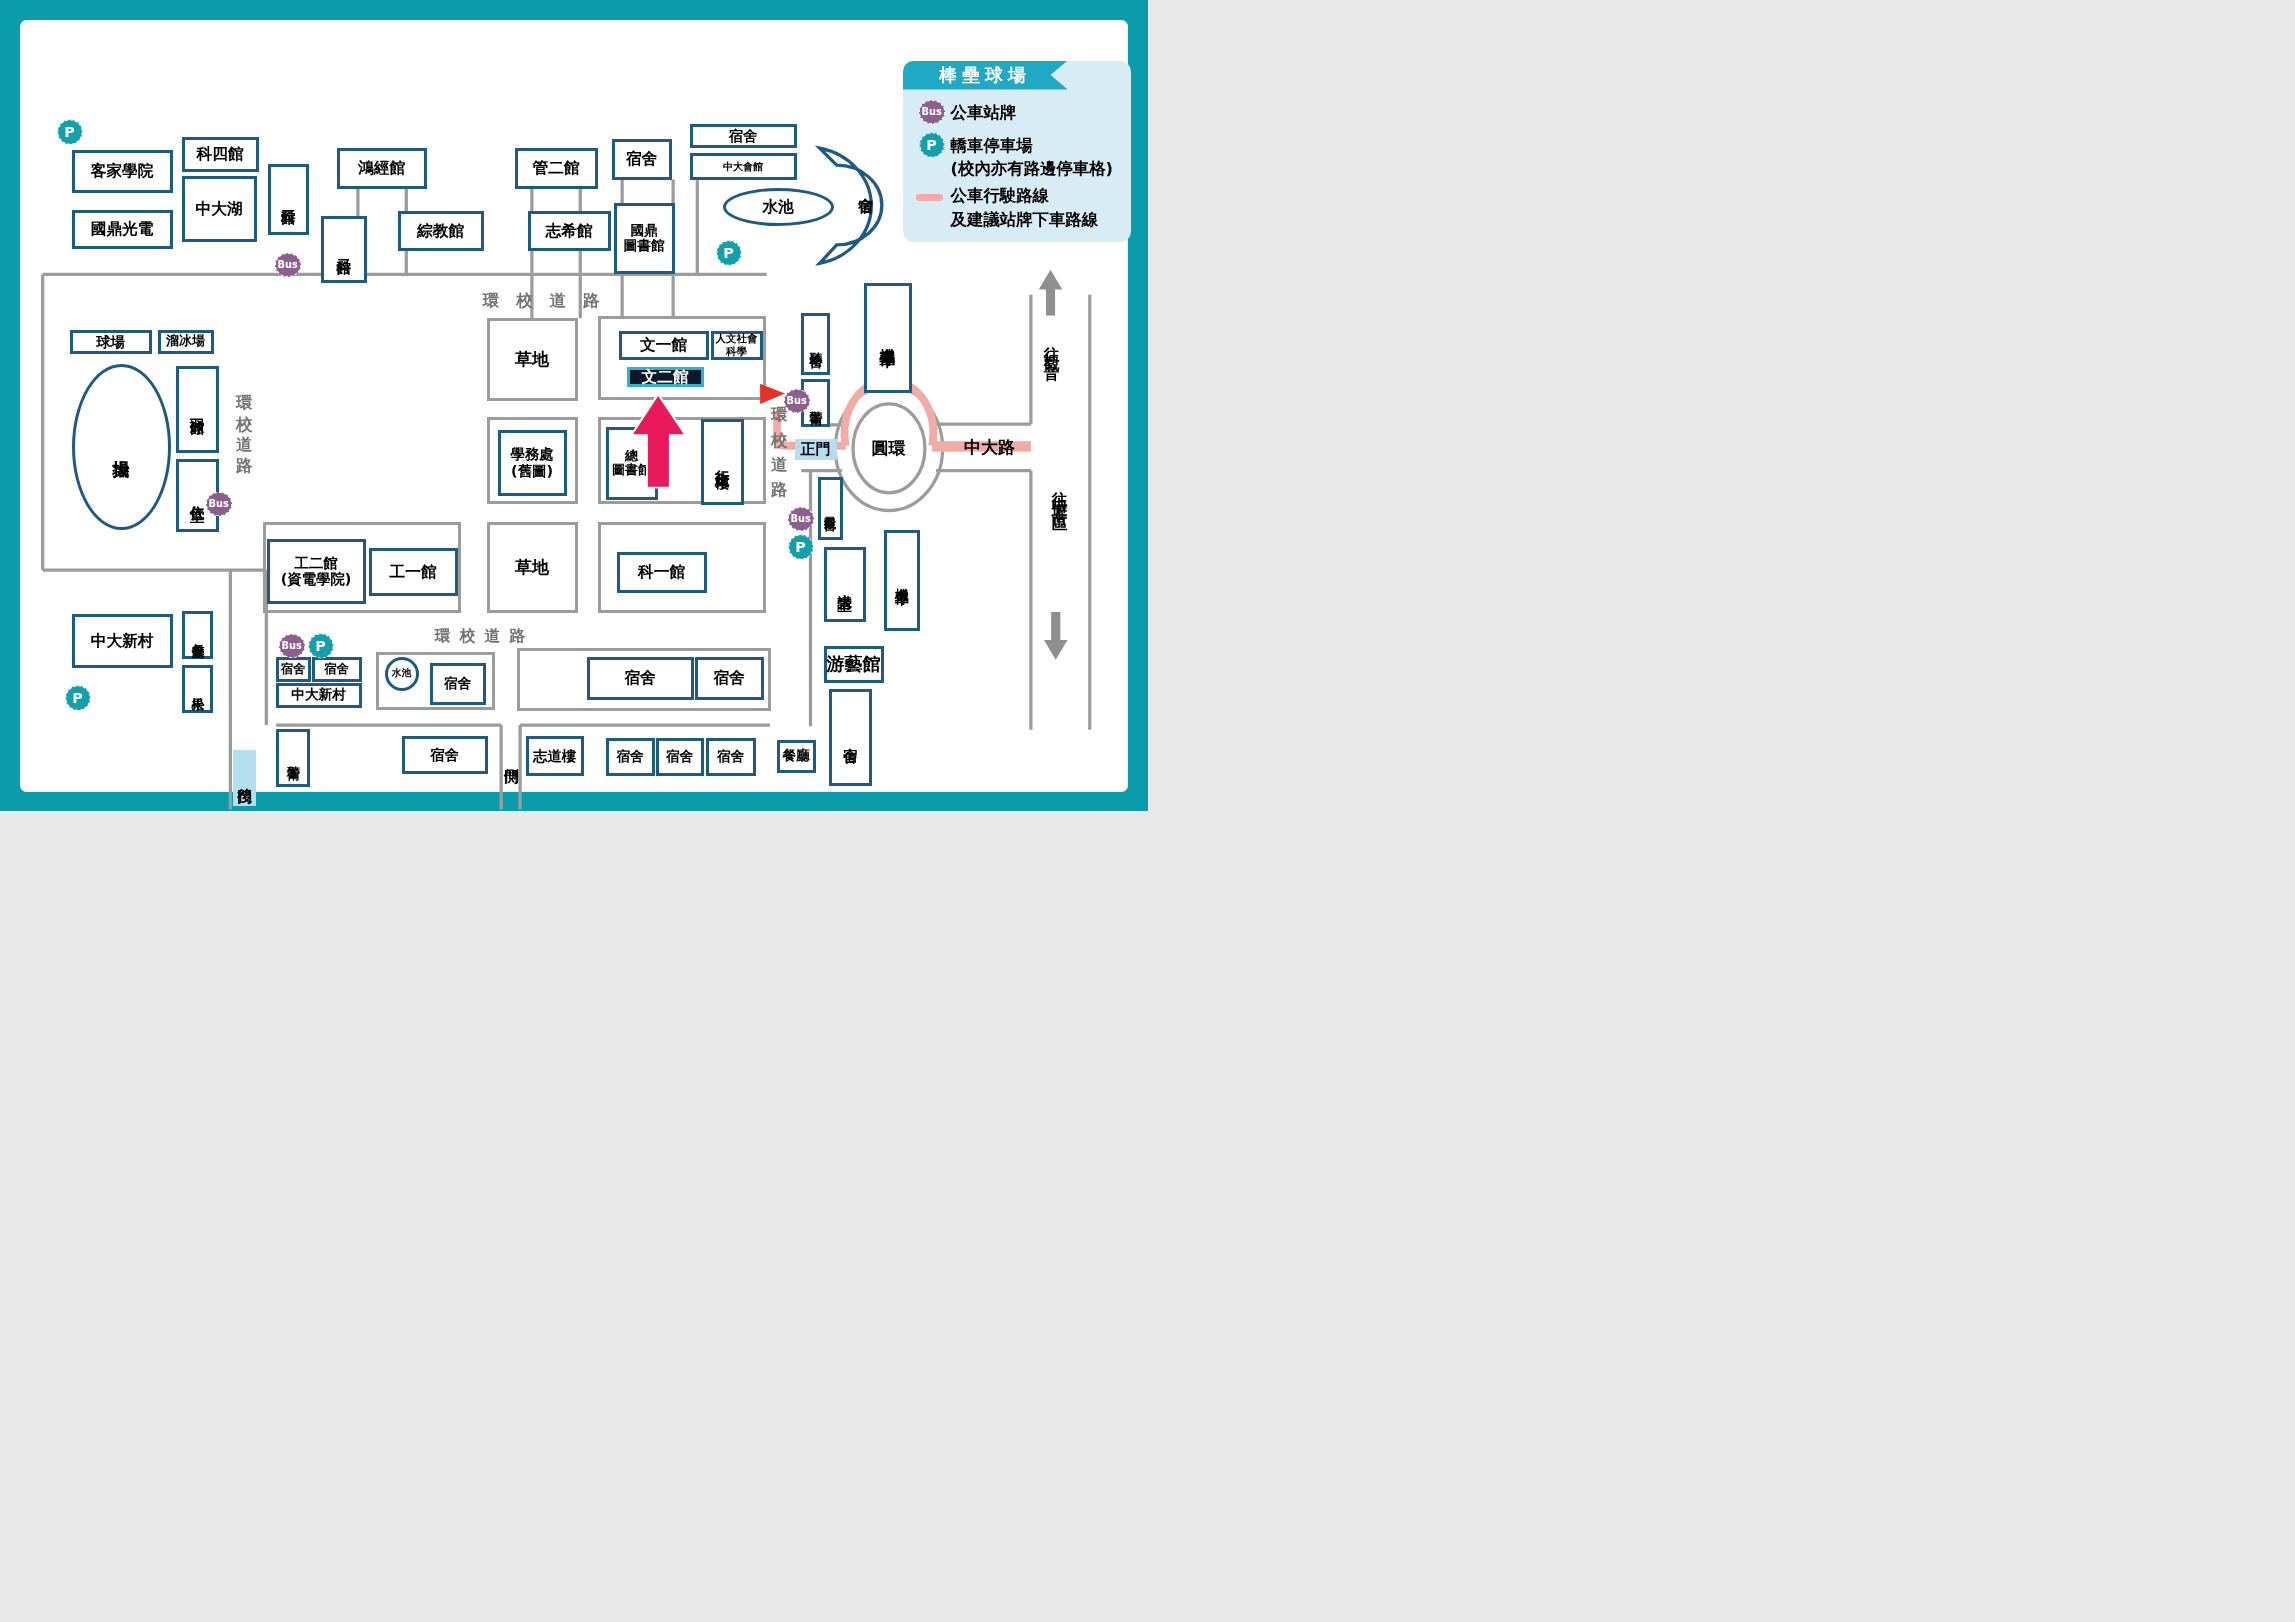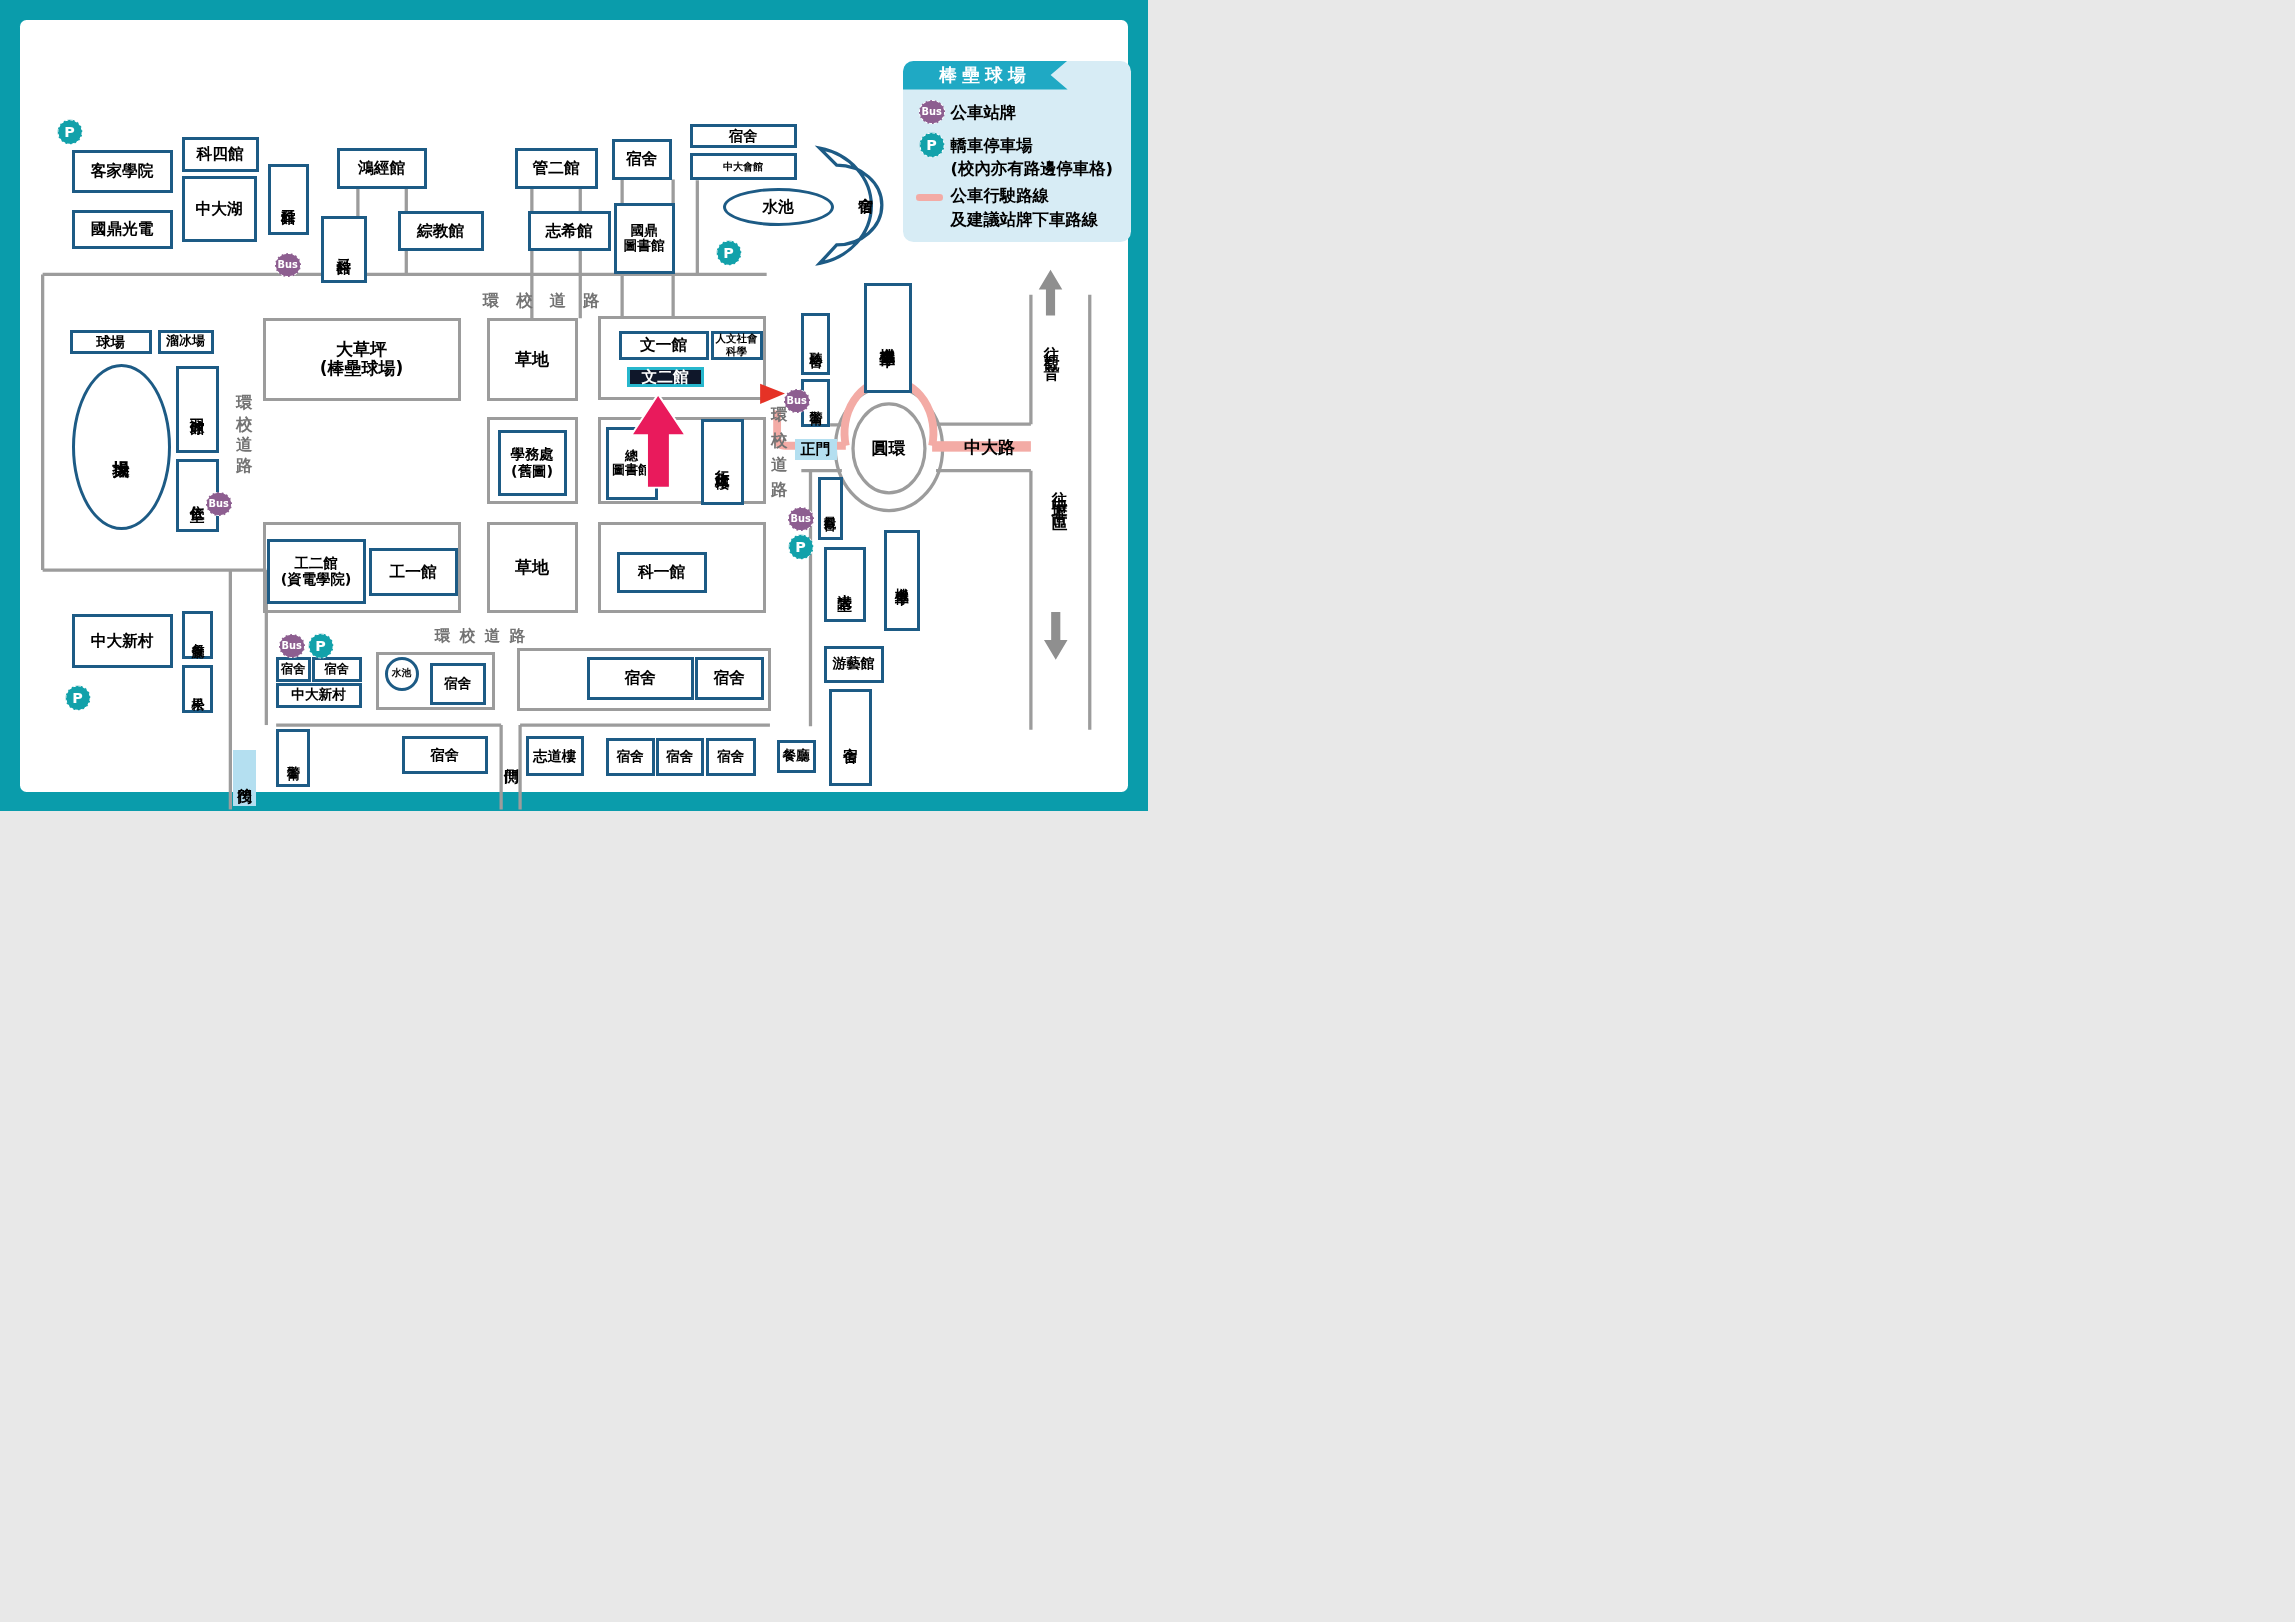--- a/index.html
+++ b/index.html
@@ -28,22 +28,20 @@
      clip-path:polygon(0 0,100% 0,calc(100% - 17px) 50%,100% 100%,0 100%);}
   .litem{position:absolute;font-weight:bold;color:#000;font-size:16.4px;white-space:nowrap;}
   .swatch{position:absolute;width:27.5px;height:7.2px;background:#f3aba5;border-radius:3.3px;}
 </style>
 </head>
 <body>
 
 <div id="canvas">
 <div id="map">
 
-  <div class="p" style="left:243px;top:298px;width:198px;height:83px;font-size:17px;">大草坪
-(棒壘球場)</div>
   <div class="p" style="left:467px;top:298px;width:91px;height:83px;font-size:17px;">草地</div>
   <div class="p" style="left:578px;top:296px;width:168px;height:84px;"></div>
   <div class="p" style="left:467px;top:397px;width:91px;height:87px;"></div>
   <div class="p" style="left:578px;top:397px;width:168px;height:87px;"></div>
   <div class="p" style="left:243px;top:502px;width:198px;height:91px;"></div>
   <div class="p" style="left:467px;top:502px;width:91px;height:91px;font-size:17px;">草地</div>
   <div class="p" style="left:578px;top:502px;width:168px;height:91px;"></div>
   <div class="p" style="left:356px;top:632px;width:119px;height:58px;"></div>
   <div class="p" style="left:497px;top:628px;width:254px;height:63px;"></div>
 
@@ -133,21 +131,21 @@
   <div class="blabel" style="left:843px;top:417px;width:52px;text-align:center;font-size:17px;">圓環</div>
   <div class="blabel" style="left:934px;top:416px;width:72px;text-align:center;font-size:17px;">中大路</div>
   <div class="blabel v" style="left:1021px;top:313px;letter-spacing:9.2px;">往觀音</div>
   <div class="blabel v" style="left:1029px;top:458px;letter-spacing:6.5px;">往中壢市區</div>
 
   <div class="b v" style="left:798px;top:457px;width:25px;height:63px;font-size:12.4px;">景觀台</div>
   <div class="icon bus" style="left:781px;top:499px;">Bus</div>
   <div class="icon pk" style="left:781px;top:527px;">P</div>
   <div class="b v" style="left:804px;top:527px;width:42px;height:75px;font-size:14.4px;">大講堂</div>
   <div class="b v" style="left:864px;top:510px;width:36px;height:101px;font-size:13.7px;">機車停車</div>
-  <div class="b" style="left:804px;top:626px;width:60px;height:37px;font-size:14px;">游藝館</div>
+  <div class="b" style="left:804px;top:626px;width:60px;height:37px;font-size:18px;">游藝館</div>
   <div class="b v" style="left:809px;top:669px;width:43px;height:97px;font-size:14.4px;">宿舍</div>
   <div class="b" style="left:757px;top:720px;width:39px;height:33px;font-size:13.7px;">餐廳</div>
 
   <div class="b" style="left:52px;top:594px;width:101px;height:54px;">中大新村</div>
   <div class="b v" style="left:162px;top:591px;width:31px;height:48px;font-size:13px;">餐廳</div>
   <div class="b v" style="left:162px;top:645px;width:31px;height:48px;font-size:13px;">松果</div>
   <div class="icon pk" style="left:58px;top:678px;">P</div>
   <div class="icon bus" style="left:272px;top:626px;">Bus</div>
   <div class="icon pk" style="left:301px;top:626px;">P</div>
   <div class="b" style="left:256px;top:637px;width:35px;height:25px;font-size:12.4px;">宿舍</div>

